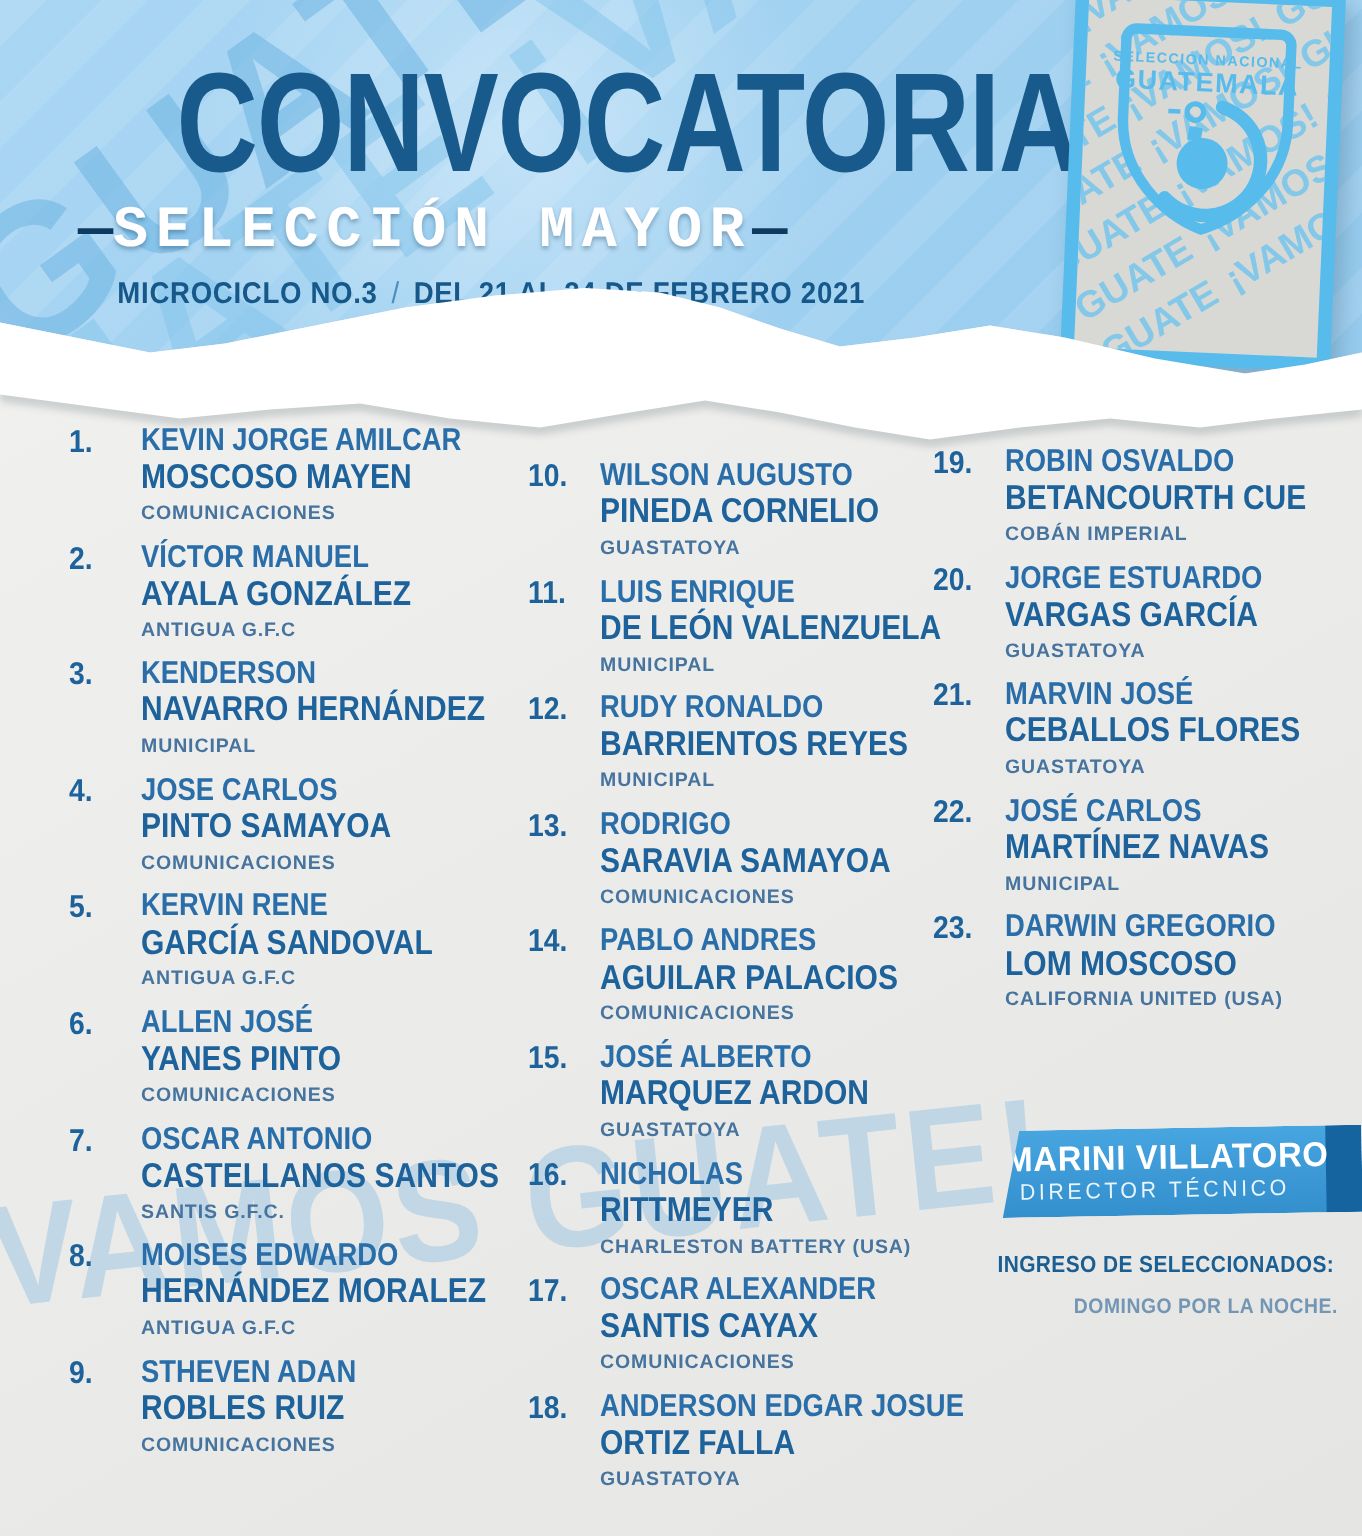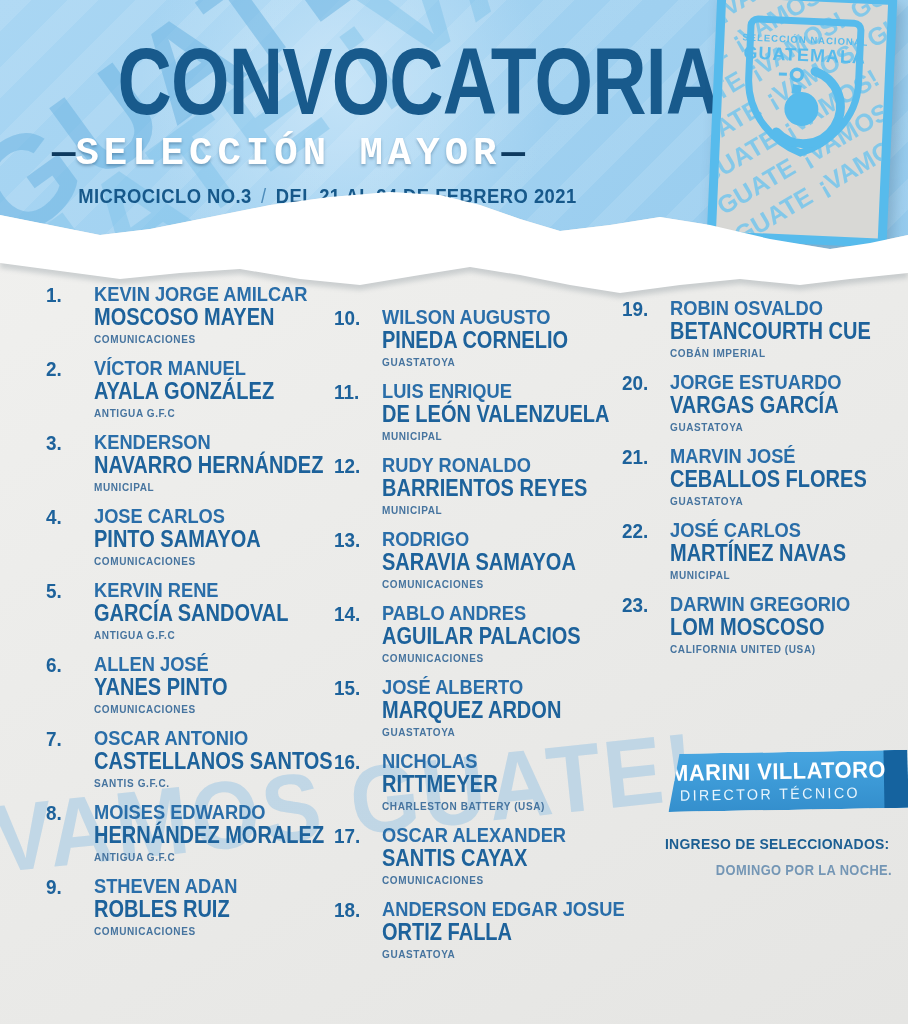--- a/index.html
+++ b/index.html
@@ -50,30 +50,30 @@
   #torn-svg{position:absolute;left:0;top:185px;width:908px;height:125px;z-index:3;pointer-events:none;}
   
   #watermark{
     position:absolute;left:-38px;top:788px;z-index:4;white-space:nowrap;
     font-size:96px;font-weight:900;letter-spacing:3px;color:rgba(152,196,228,.5);
     transform:rotate(-6deg) scaleX(.92);transform-origin:0 50%;
   }
   
   .col{position:absolute;width:288px;z-index:5;}
   #col1{left:46px;top:283px;}
-  #col2{left:334px;top:306px;}
+  #col2{left:352px;top:306px;}
   #col3{left:622px;top:297px;}
   .entry{display:grid;grid-template-columns:48px 1fr;margin-bottom:11px;}
   .entry-no{font-size:21px;font-weight:800;color:#1d629b;
     transform:scaleX(.9);transform-origin:0 0;line-height:1.1;}
   .entry-first{font-size:21px;font-weight:600;color:#2a6ea9;line-height:1.06;
     transform:scaleX(.87);transform-origin:0 0;white-space:nowrap;}
   .entry-last{font-size:23px;font-weight:800;color:#1d629b;line-height:1.12;
     transform:scaleX(.87);transform-origin:0 0;white-space:nowrap;}
-  .entry-club{font-size:10px;font-weight:600;color:#46749f;letter-spacing:.6px;
+  .entry-club{font-size:13px;font-weight:600;color:#46749f;letter-spacing:.6px;
     margin-top:3px;line-height:1.2;white-space:nowrap;}
   
   #coach-banner{
     position:absolute;left:660px;top:752px;width:248px;height:58px;z-index:5;
     background:linear-gradient(180deg,#47a5e0 0%,#3b98d5 60%,#348fcd 100%);
     clip-path:polygon(20px 0,100% 0,100% 100%,8px 100%);
     transform:rotate(-1deg);box-shadow:0 7px 10px rgba(50,80,105,.22);
     display:flex;flex-direction:column;align-items:center;justify-content:center;
     padding-right:28px;
   }

